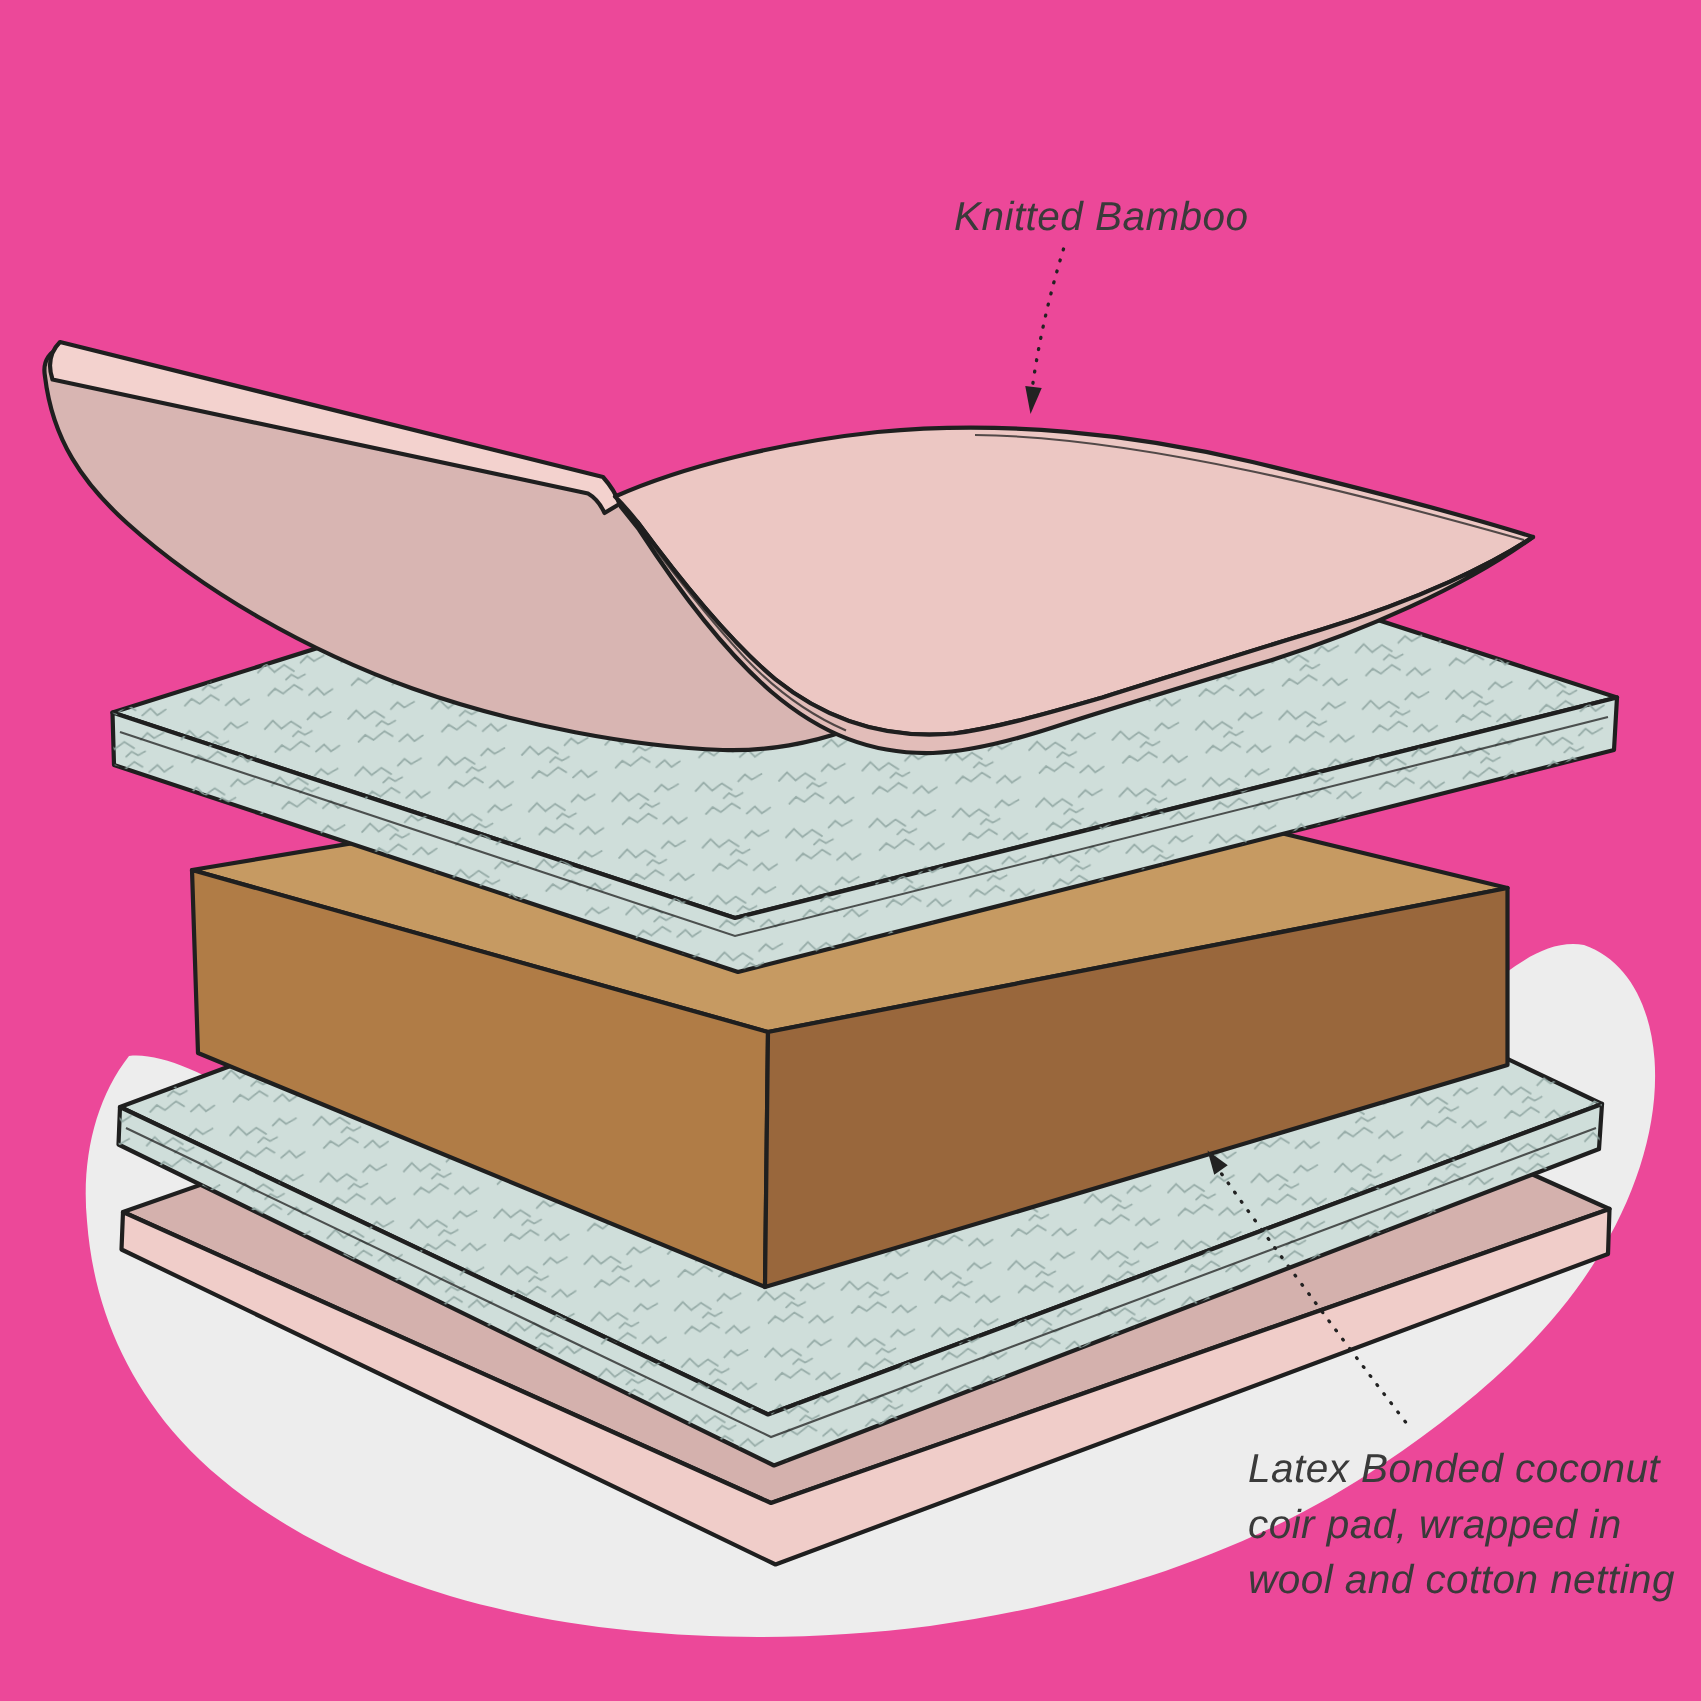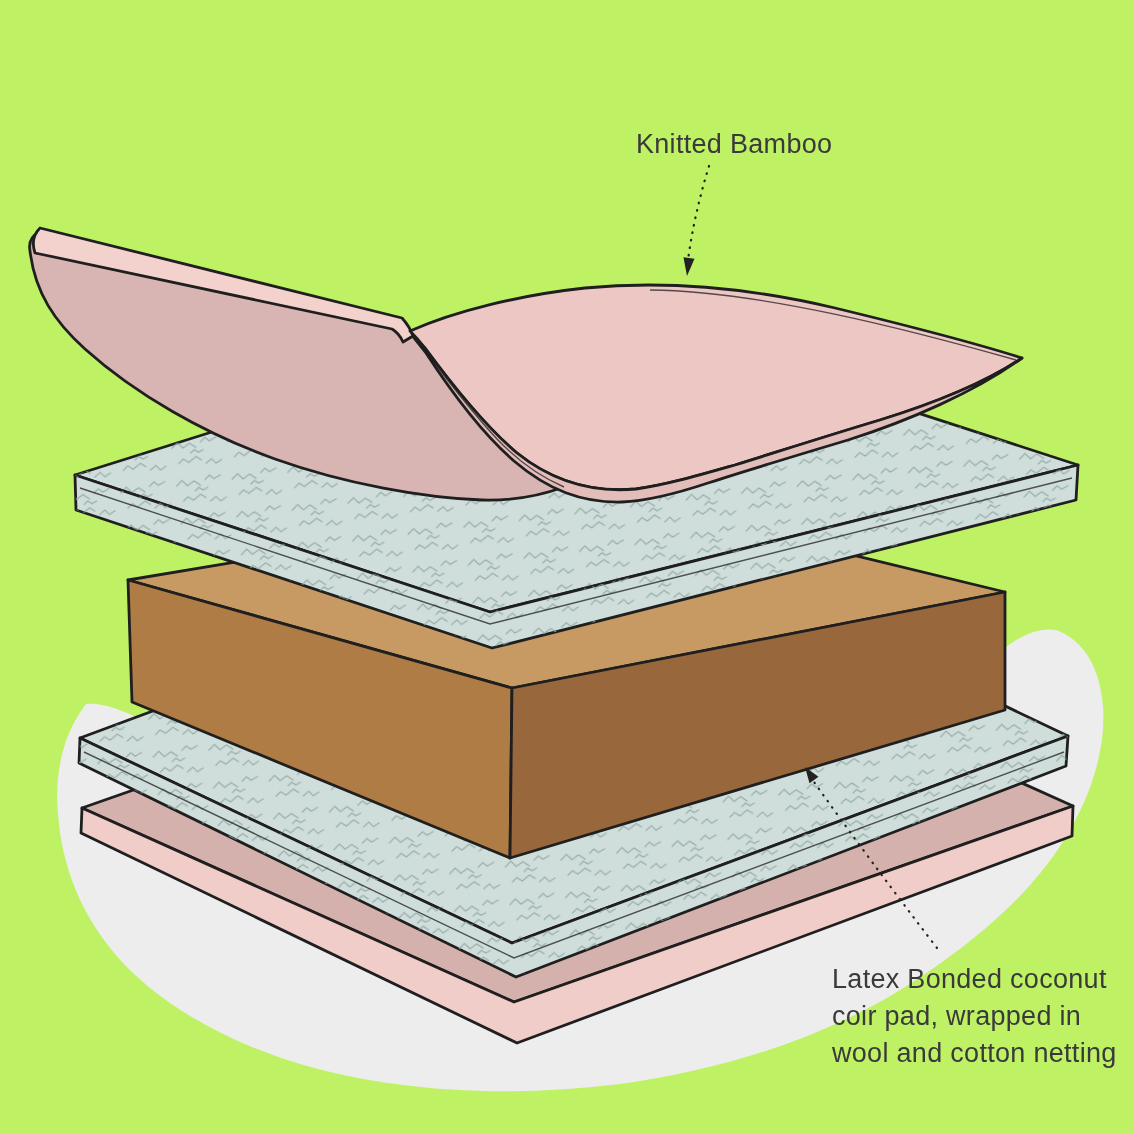--- a/index.html
+++ b/index.html
@@ -4,23 +4,24 @@
 <style>
   html, body {
     margin: 0;
     padding: 0;
     background: #ffffff;
   }
   .stage {
     position: relative;
     width: 1134px;
     height: 1134px;
-    background: #bef264;
+    background: #ec4899;
     overflow: hidden;
     font-family: "Liberation Sans", sans-serif;
+    font-style: italic;
   }
   svg { display: block; }
   .outline {
     stroke: #1f1f1f;
     stroke-width: 2.8;
     stroke-linejoin: round;
     stroke-linecap: round;
   }
   .thin-line {
     fill: none;

